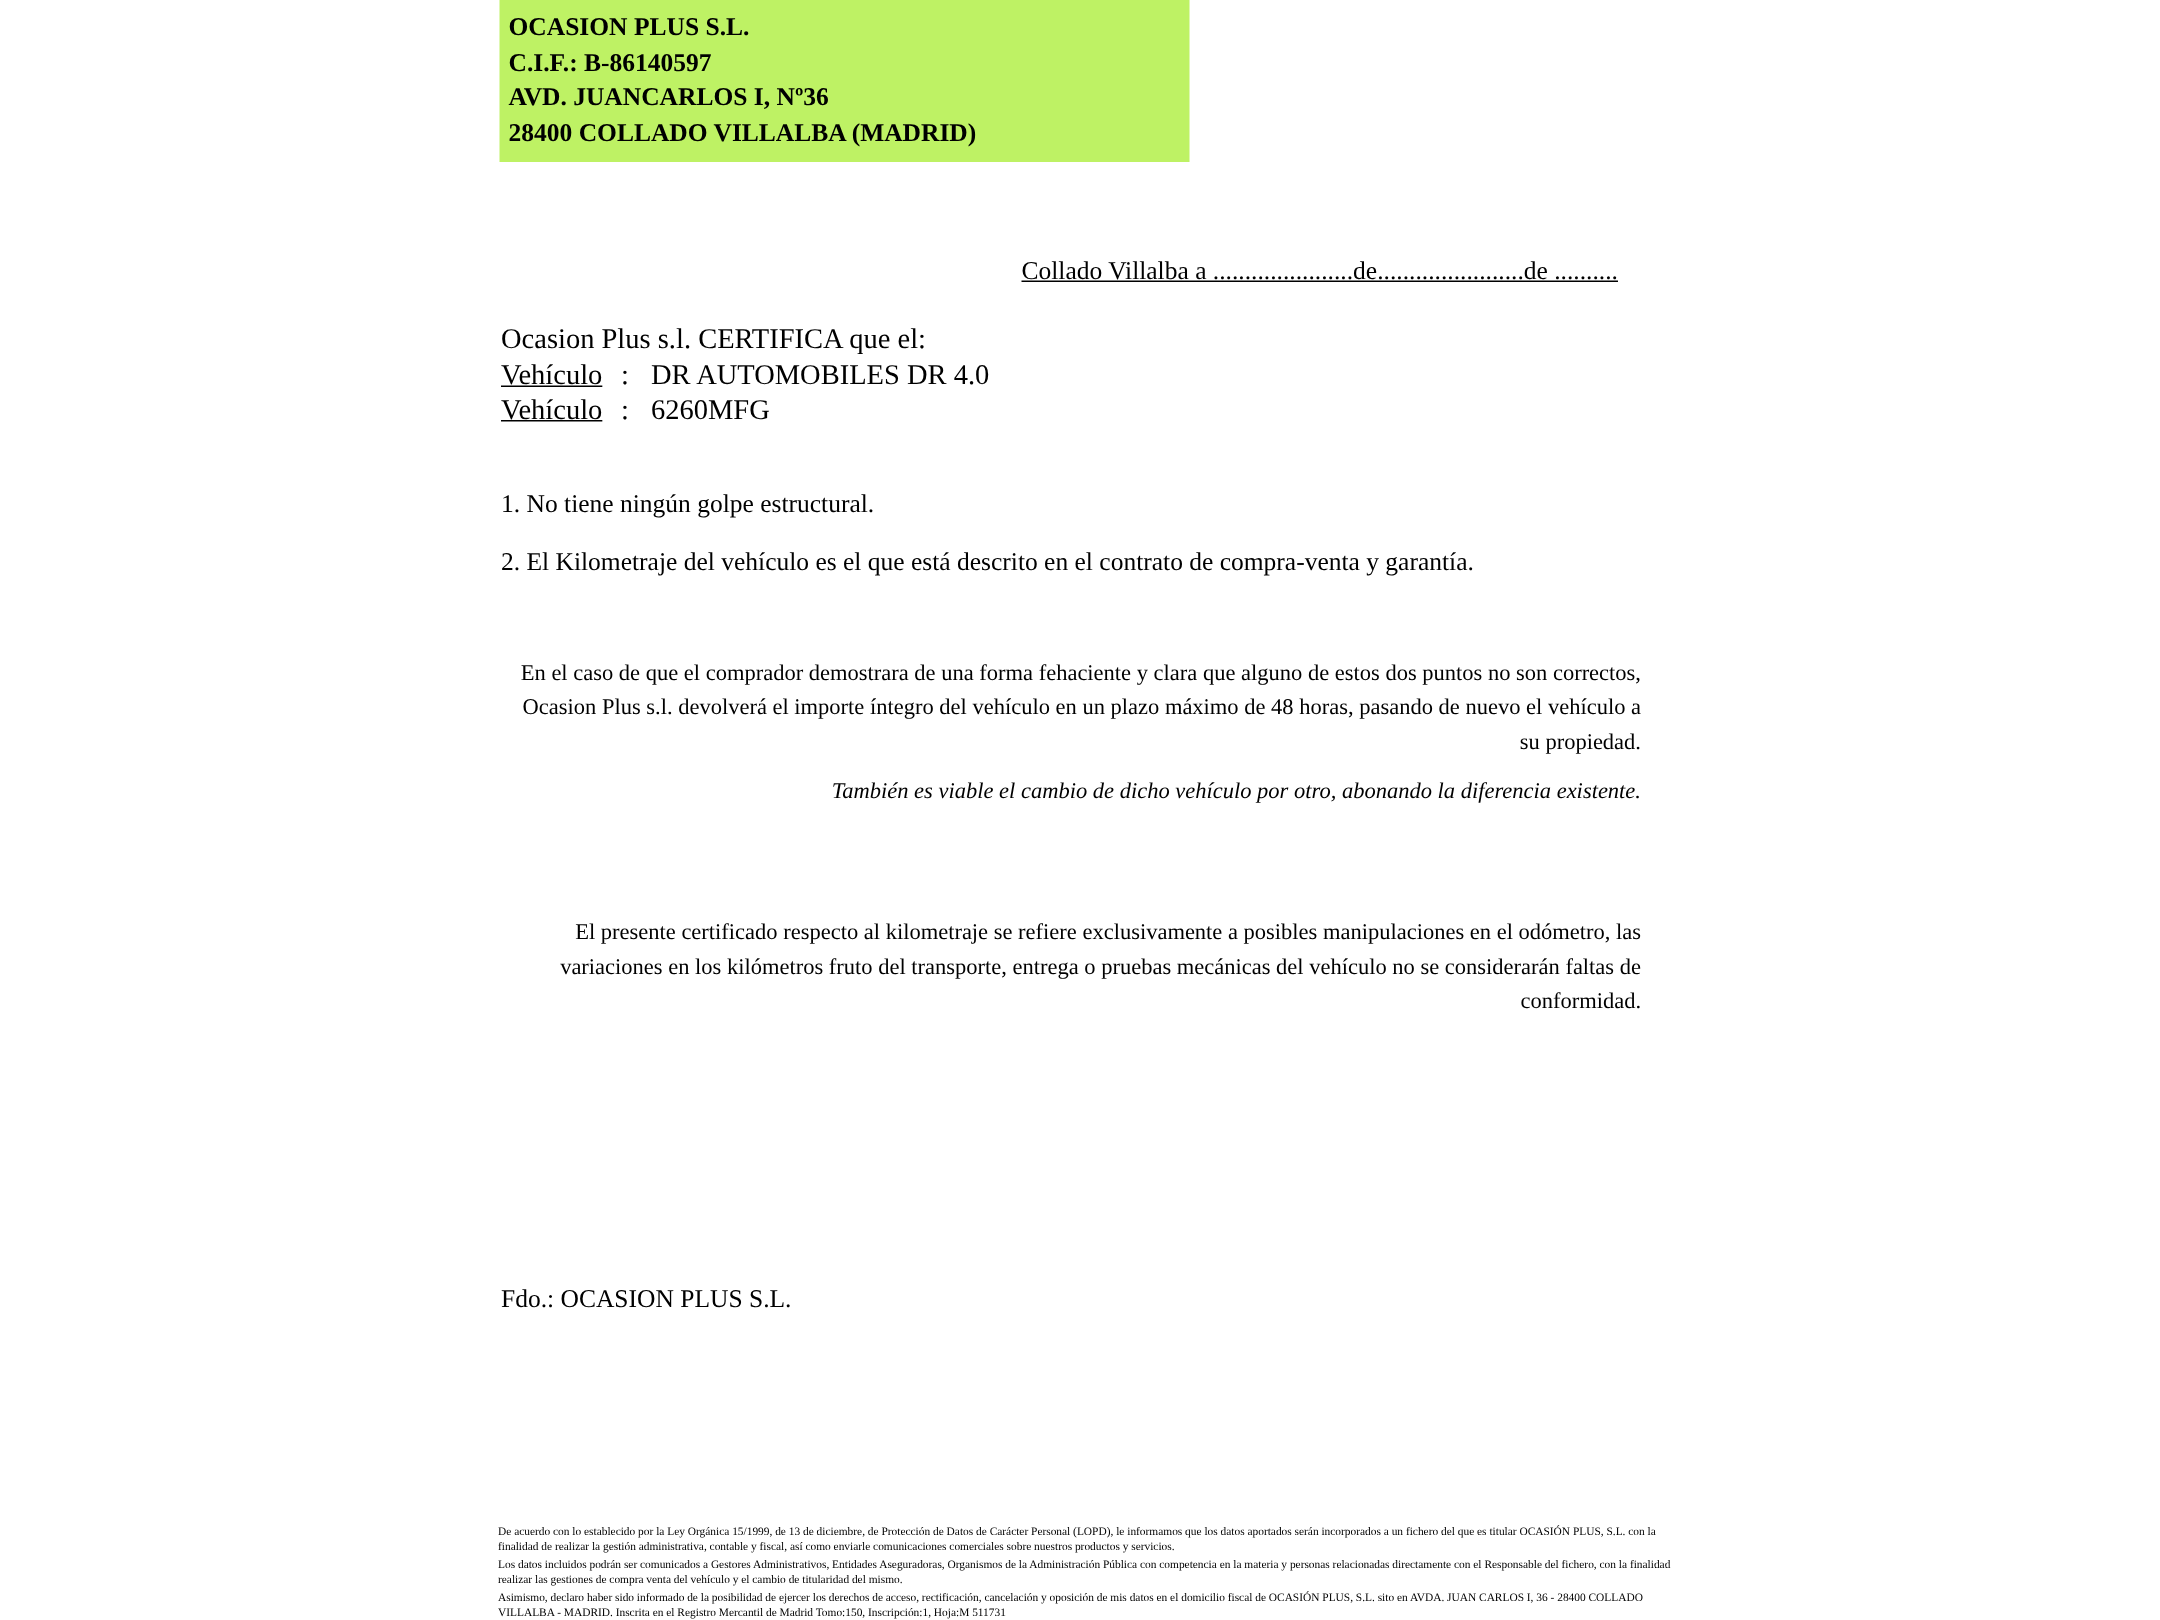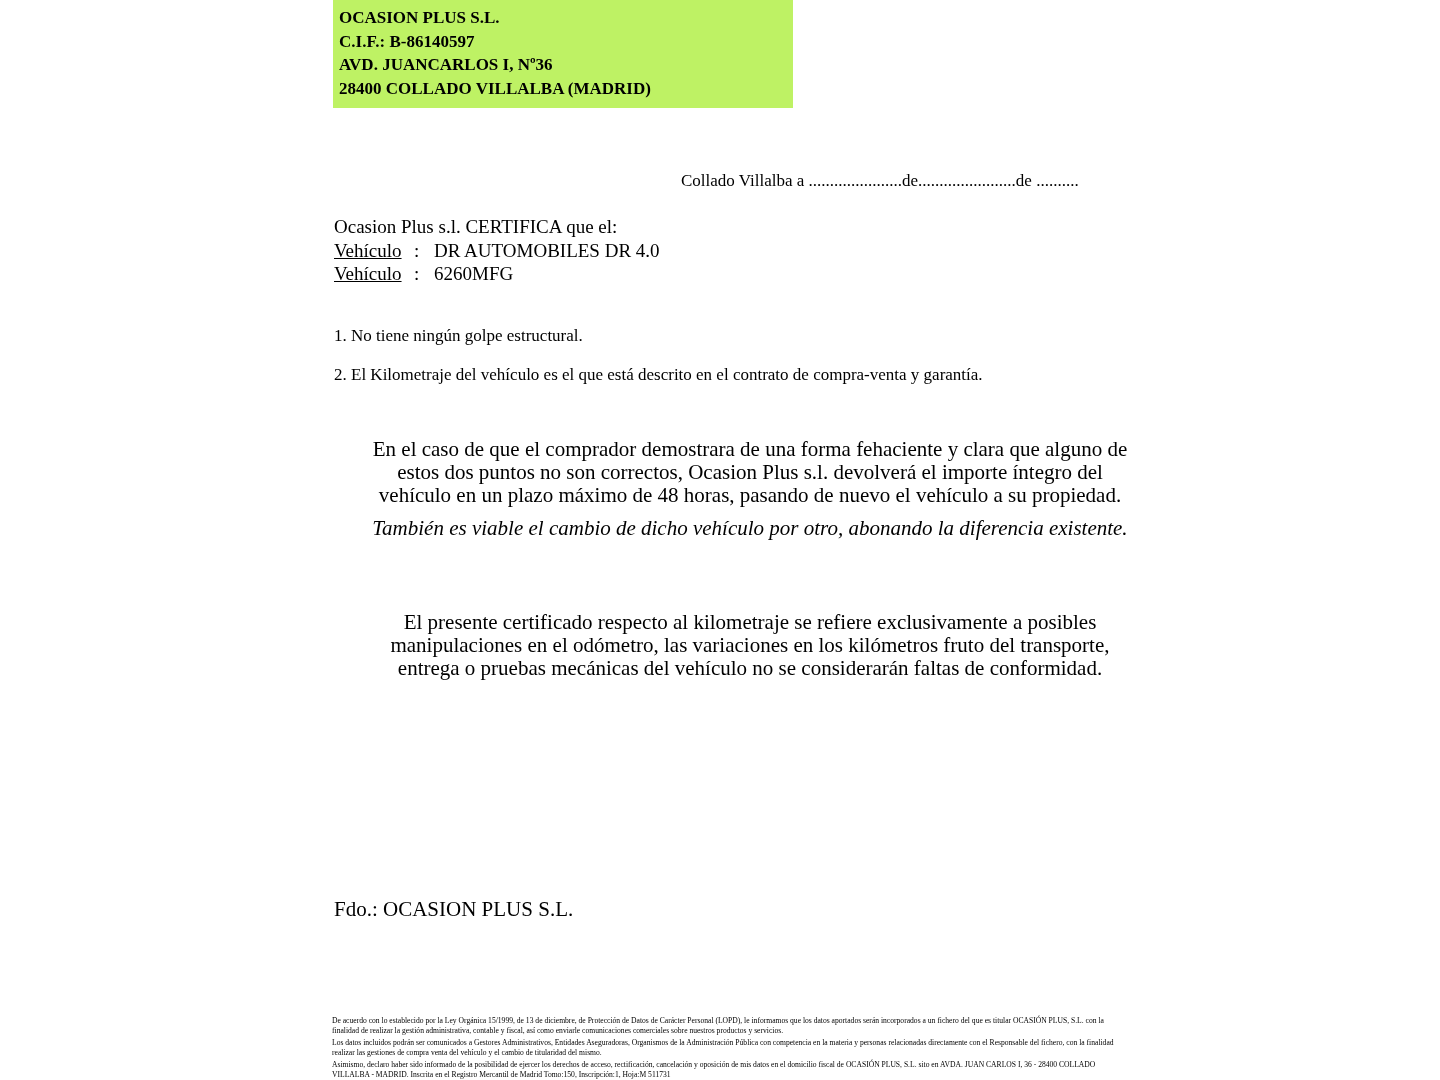--- a/index.html
+++ b/index.html
@@ -41,20 +41,21 @@
   }
 
   
   .place-line {
     position: absolute;
     left: 681px;
     top: 170px;
     font-size: 17px;
     line-height: 22px;
     white-space: nowrap;
+    text-decoration: underline;
   }
 
   
   .certifica {
     position: absolute;
     left: 334px;
     top: 215px;
     font-size: 19px;
     line-height: 23.5px;
     font-family: Liberation Serif, serif;
@@ -82,36 +83,35 @@
     white-space: nowrap;
   }
   .point-1 { top: 324px; }
   .point-2 { top: 363px; }
 
   
   .para {
     position: absolute;
     left: 334px;
     width: 760px;
-    font-size: 21px;
+    font-size: 15px;
     line-height: 23px;
-    text-align: center;
-    margin-left: 36px;
+    text-align: right;
   }
   .para-1 { top: 438px; }
   .para-2 { top: 517px; font-style: italic; }
   .para-3 { top: 555px; }
   .para-4 { top: 611px; }
 
   
   .signature {
     position: absolute;
     left: 334px;
-    top: 898px;
-    font-size: 21px;
+    top: 855px;
+    font-size: 17px;
     line-height: 22px;
     white-space: nowrap;
   }
 
   
   .legal {
     position: absolute;
     left: 332px;
     top: 1016px;
     width: 790px;

